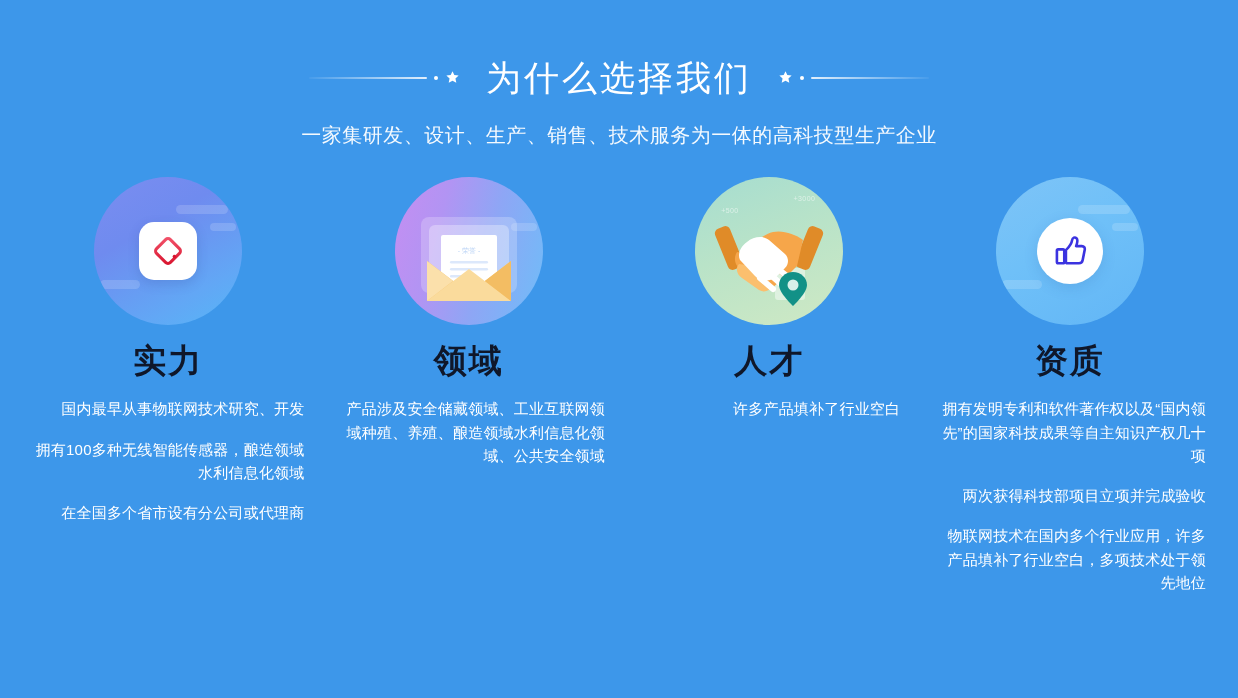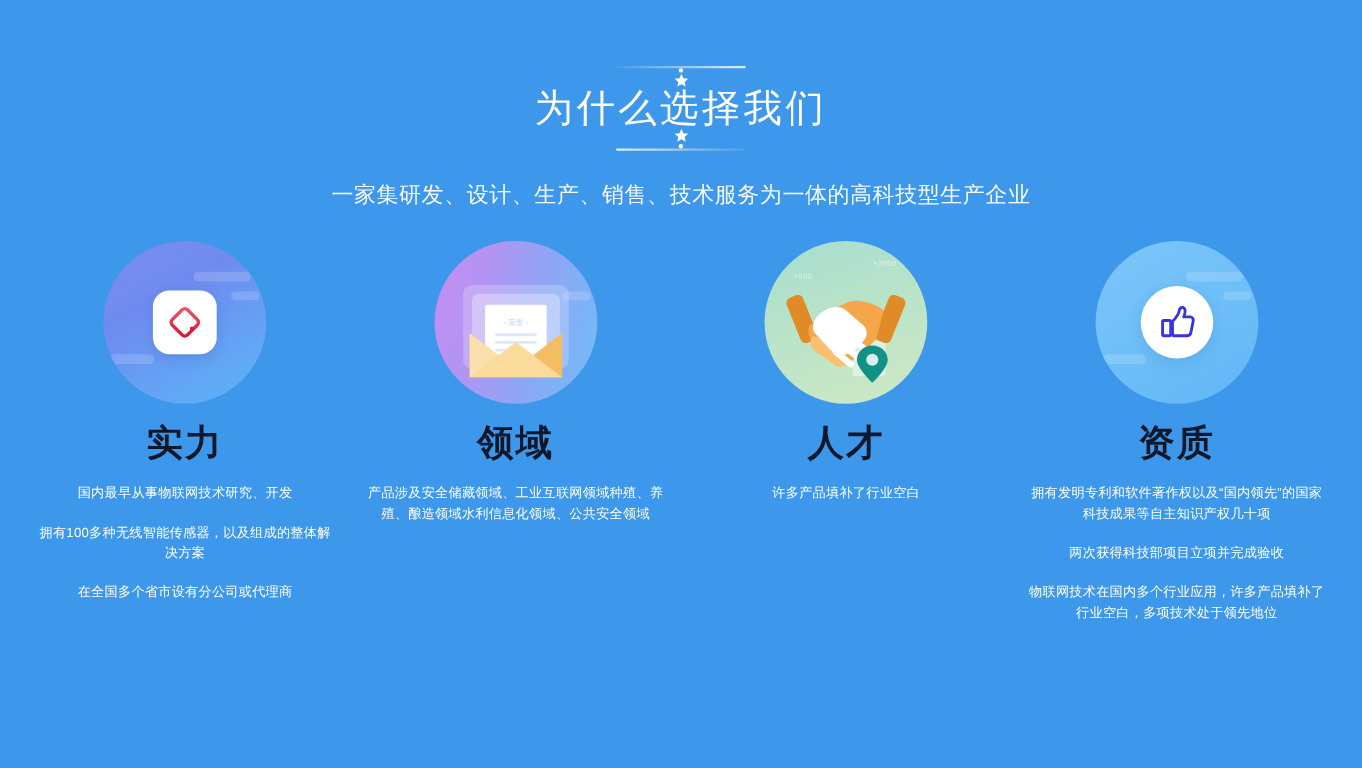--- a/index.html
+++ b/index.html
@@ -20,23 +20,22 @@
   
   .header {
     width: 100%;
     padding-top: 60px;
     text-align: center;
   }
 
   .title-row {
     display: flex;
     align-items: center;
-    justify-content: flex-start;
+    justify-content: center;
     gap: 0;
-    flex-direction: column;
   }
 
   .rule {
     width: 118px;
     height: 2px;
     border-radius: 2px;
   }
   .rule.left {
     background: linear-gradient(to right, rgba(255,255,255,0.05), rgba(255,255,255,0.85));
   }
@@ -175,25 +174,25 @@
     margin-bottom: 18px;
     line-height: 1.1;
   }
 
   .col-list {
     width: 100%;
     list-style: none;
   }
 
   .col-list li {
-    font-size: 12px;
+    font-size: 15px;
     line-height: 1.55;
     color: #ffffff;
     margin-bottom: 17px;
-    text-align: center;
+    text-align: right;
     letter-spacing: 0.2px;
   }
   .col-list li:last-child { margin-bottom: 0; }
 
   
   .col-1 .col-list { max-width: 292px; }
   .col-2 .col-list { max-width: 282px; }
   .col-3 .col-list { max-width: 262px; }
   .col-4 .col-list { max-width: 292px; }
 </style>
@@ -241,21 +240,21 @@
             </defs>
             <rect x="8.5" y="8.5" width="23" height="23" rx="4" ry="4" transform="rotate(45 20 20)" fill="none" stroke="url(#g-diamond)" stroke-width="3.6"></rect>
             <circle cx="27.5" cy="26.5" r="2" fill="#d8142e"></circle>
           </svg>
         </div>
       </div>
     </div>
     <div class="col-heading">实力</div>
     <ul class="col-list">
       <li>国内最早从事物联网技术研究、开发</li>
-      <li>拥有100多种无线智能传感器，以及组成的整体解决方案</li>
+      <li>拥有100多种无线智能传感器，酿造领域水利信息化领域</li>
       <li>在全国多个省市设有分公司或代理商</li>
     </ul>
   </div>
 
   <div class="col col-2">
     <div class="icon-wrap">
       <div class="halo h2">
         <span class="streak s-b"></span>
       </div>
       <div class="icon-inner">

